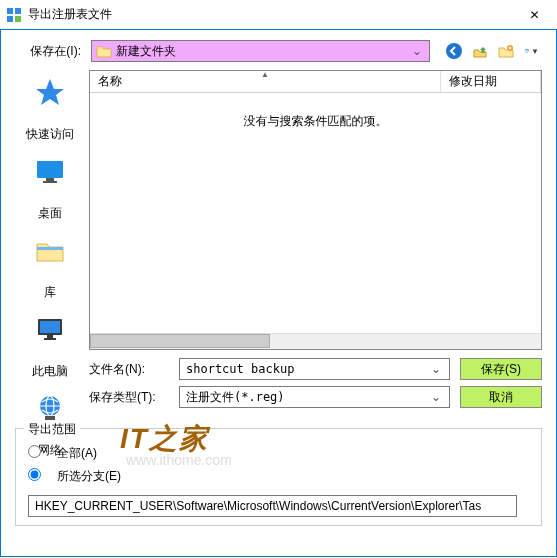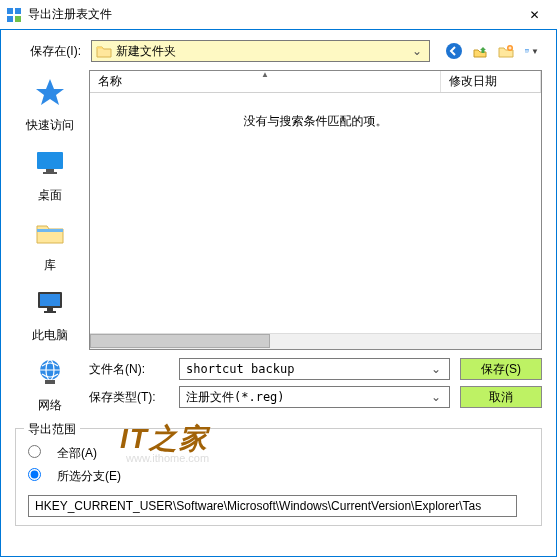--- a/index.html
+++ b/index.html
@@ -7,32 +7,32 @@
 
 .titlebar { height: 30px; background: #fff; border-bottom: 1px solid #0078d7; display: flex; align-items: center; padding: 0 0 0 6px; }
 .titlebar .app-icon { width: 16px; height: 16px; margin-right: 6px; display:flex; align-items:center; justify-content:center;}
 .titlebar .title { flex: 1; }
 .titlebar .close-btn { width: 45px; height: 28px; display: flex; align-items: center; justify-content: center; cursor: pointer; }
 
 .dialog-body { border: 1px solid #0078d7; border-top: none; height: 527px; padding: 10px 14px 8px 14px; display:flex; flex-direction:column; }
 
 .save-in-row { display: flex; align-items: center; margin-bottom: 8px; gap: 6px; }
 .save-in-label { width: 70px; text-align: right; padding-right:4px;}
-.combo { flex: 1; height: 22px; border: 1px solid #7a7a7a; display: flex; align-items: center; padding: 0 4px; background: #fef9c3; position:relative; }
+.combo { flex: 1; height: 22px; border: 1px solid #7a7a7a; display: flex; align-items: center; padding: 0 4px; background: #f0abfc; position:relative; }
 .combo .folder-icon { width: 16px; height: 14px; margin-right: 4px; }
 .combo .combo-text { flex: 1; }
 .combo .combo-arrow { width: 16px; text-align:center; color:#555;}
 .toolbar-icons { display: flex; gap: 6px; align-items: center; margin-left: 8px; }
 .toolbar-icons .tbicon { width: 20px; height: 20px; display:flex; align-items:center; justify-content:center; cursor:pointer;}
 .view-btn { display:flex; align-items:center; border:1px solid transparent; padding:1px 2px;}
 .view-btn .arrow-sm { font-size:8px; margin-left:2px; color:#444;}
 
 .main-area { display: flex; height: 280px; }
 .places { width: 70px; display: flex; flex-direction: column; gap: 12px; padding-top: 6px; align-items:center;}
-.place-item { display: flex; flex-direction: column; align-items: center; gap: 9px; cursor: pointer; width:60px;}
+.place-item { display: flex; flex-direction: column; align-items: center; gap: 18px; cursor: pointer; width:60px;}
 .place-item .pico { width: 32px; height: 32px; display:flex; align-items:center; justify-content:center;}
 .place-item .plabel { text-align:center; }
 
 .file-list { flex: 1; border: 1px solid #888; background: #fff; margin-left: 4px; display:flex; flex-direction:column; overflow:hidden;}
 .file-list-header { display: flex; border-bottom: 1px solid #d0d0d0; height: 22px; align-items: center; background:#fff;}
 .fh-col { padding: 0 8px; border-right: 1px solid #e0e0e0; height:100%; display:flex; align-items:center; position:relative;}
 .fh-name { flex:1;}
 .fh-name .sort-arrow { position:absolute; left:50%; top:-1px; transform:translateX(-50%); font-size:8px; color:#666;}
 .fh-date { width: 100px; }
 .file-list-body { flex:1; display:flex; align-items:flex-start; justify-content:center; padding-top:20px; color:#000;}
@@ -47,21 +47,21 @@
 .fn-combo .fn-arrow { width: 14px; text-align:center; color:#555;}
 .dlg-btn { width: 82px; height: 22px; border: 1px solid #888; background: #bef264; cursor: pointer; font-size:12px;}
 
 .groupbox { border: 1px solid #ccc; margin-top: 14px; padding: 10px 24px 8px 12px; position: relative; }
 .groupbox .gb-legend { position: absolute; top: -8px; left: 8px; background: #fff; padding: 0 4px; }
 .radio-row { display: flex; align-items: flex-start; margin: 6px 0; gap:16px;}
 .radio-row input[type=radio]{ width:13px; height:13px;}
 .path-input { width: 100%; height: 22px; border: 1px solid #7a7a7a; padding: 0 6px; margin-top: 4px; font-size:12px; }
 
 .watermark { position: absolute; top: 420px; left: 120px; font-size: 28px; color: #a16207; font-weight: bold; pointer-events: none; letter-spacing:2px; font-style:italic;}
-.watermark-sub { position: absolute; top: 452px; left: 126px; font-size: 11px; color: #ddd; pointer-events: none; }
+.watermark-sub { position: absolute; top: 452px; left: 126px; font-size: 14px; color: #ddd; pointer-events: none; }
 </style>
 </head>
 <body>
 
 <div class="titlebar">
   <span class="app-icon">
     <svg width="16" height="16" viewBox="0 0 16 16">
         <rect x="1" y="1" width="6" height="6" fill="#2e8ae6"></rect>
         <rect x="9" y="1" width="6" height="6" fill="#2e8ae6"></rect>
         <rect x="1" y="9" width="6" height="6" fill="#2e8ae6"></rect>

